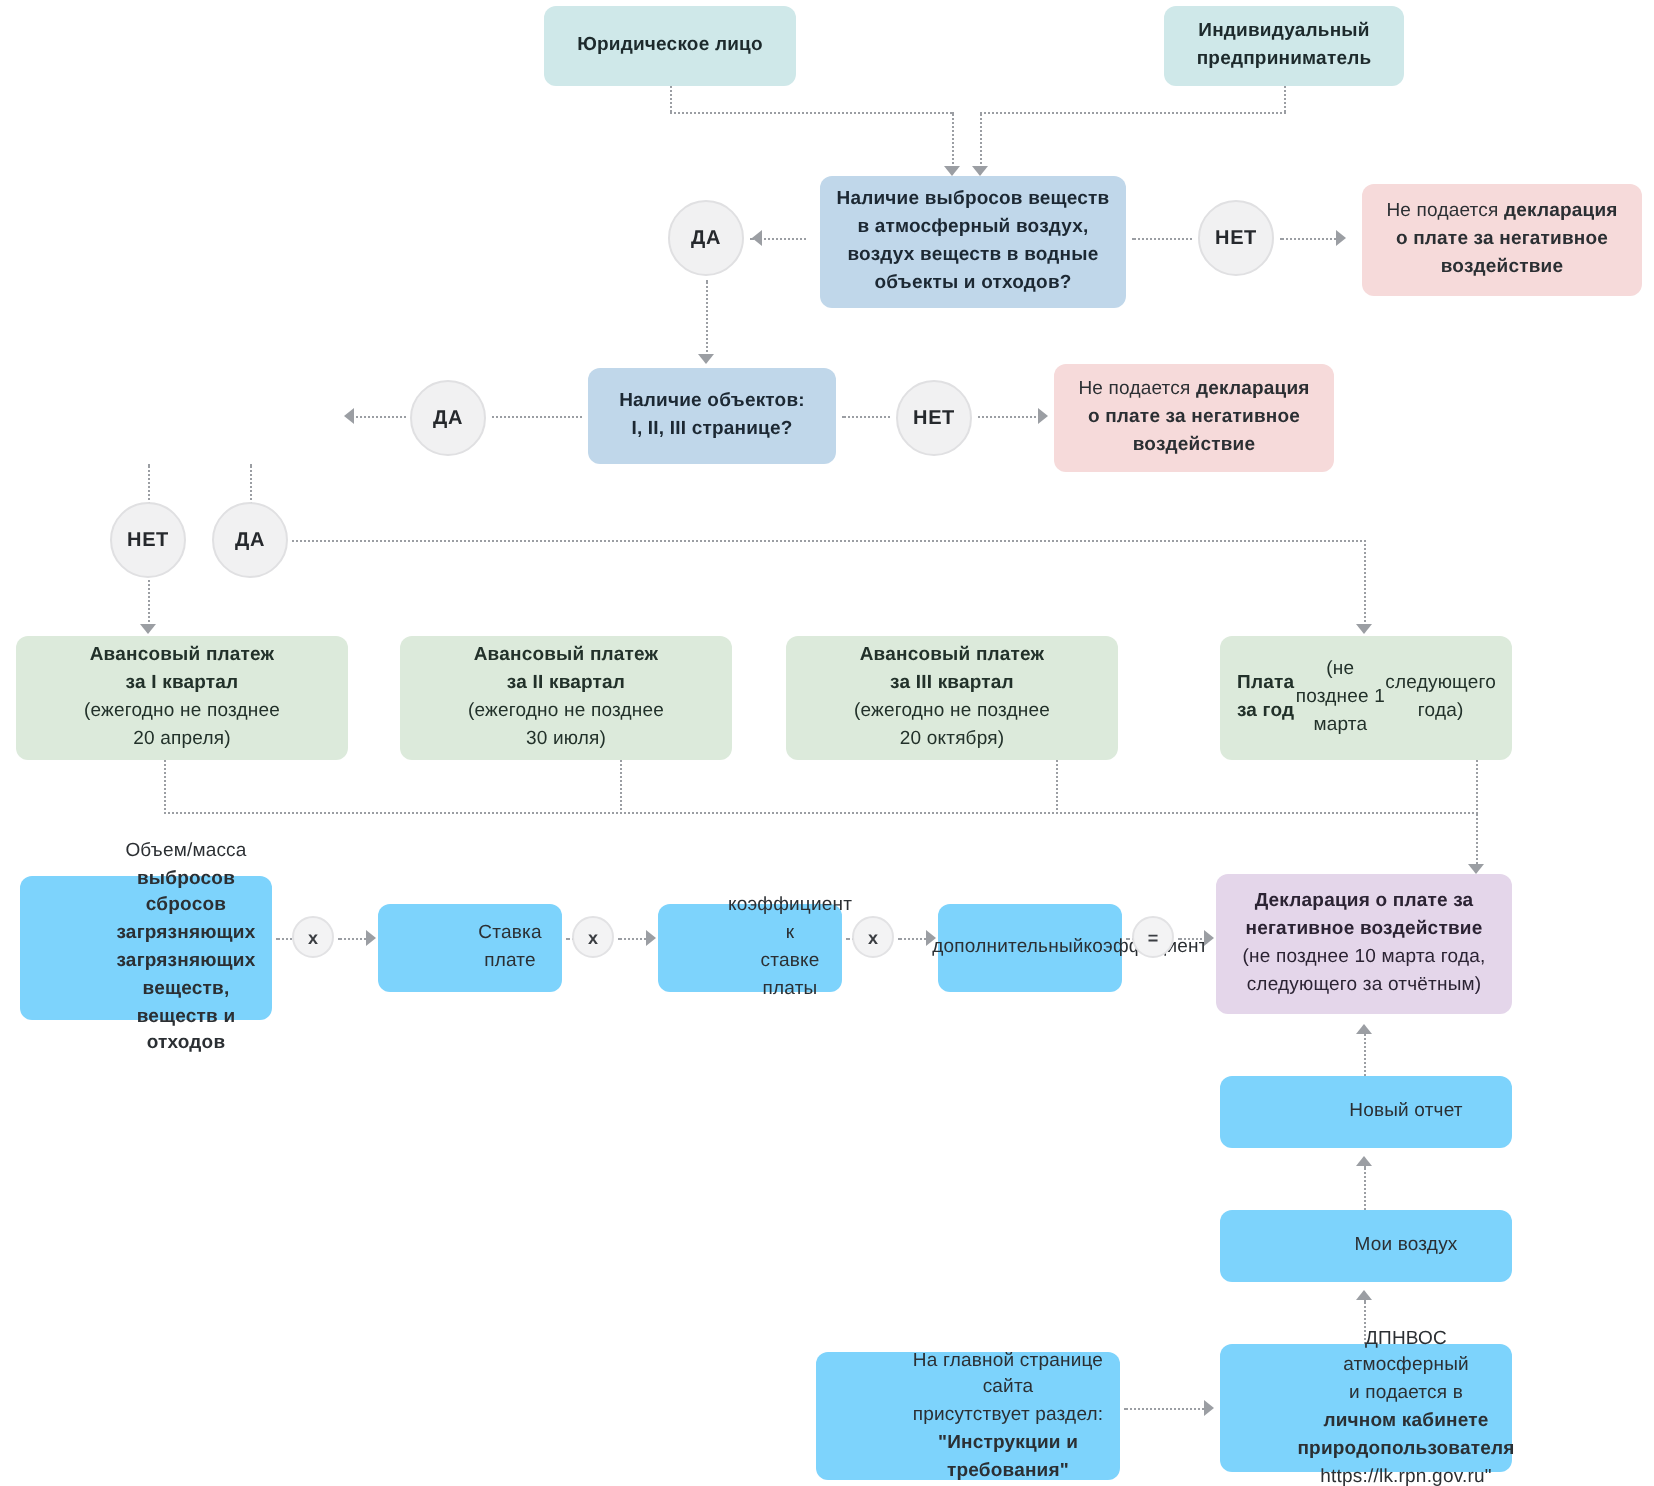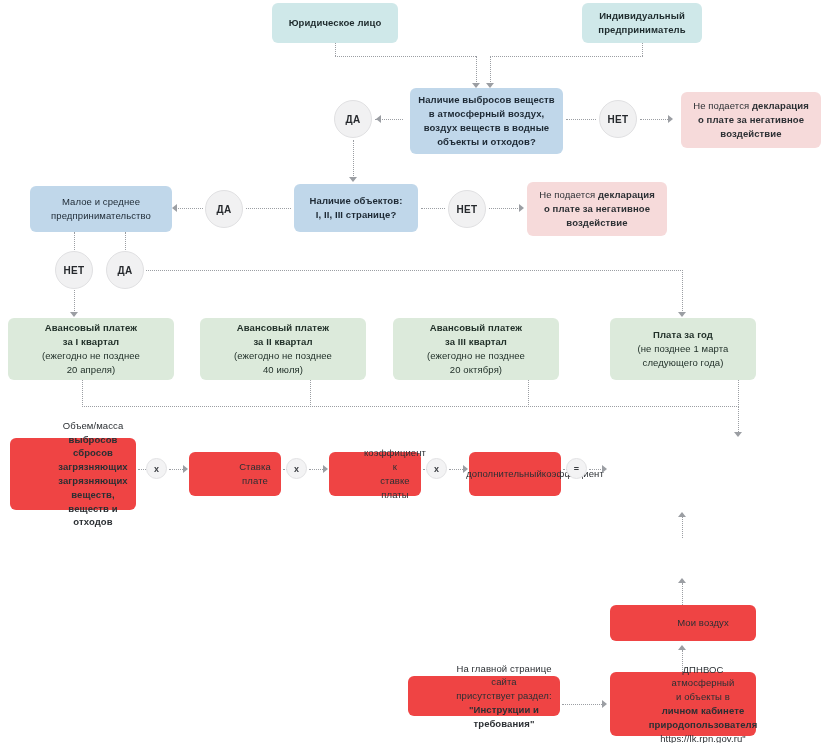--- a/index.html
+++ b/index.html
@@ -26,21 +26,21 @@
     letter-spacing:.1px;
   }
   .node .txt{display:block;width:100%;}
   .b{font-weight:bold;}
 
   
   .teal   {background:#cfe8e9;color:#1d2a2c;font-weight:bold;}
   .blue   {background:#c0d7ea;color:#1c2833;font-weight:bold;}
   .pink   {background:#f6dada;color:#2b2f33;}
   .green  {background:#dceadb;color:#22312a;}
-  .grey   {background:#ef4444;color:#2b2f33;padding-left:48px;}
+  .grey   {background:#7dd3fc;color:#2b2f33;padding-left:48px;}
   .purple {background:#e4d6ea;color:#2b2333;}
 
   
   .circle{
     position:absolute;
     box-sizing:border-box;
     border-radius:50%;
     background:#f1f1f2;
     border:1px solid #e0e0e2;
     display:flex;align-items:center;justify-content:center;
@@ -124,24 +124,20 @@
     <span>I, II, III странице?</span>
   </div>
 
   <div class="circle" style="left:205px;top:190px;width:38px;height:38px;">
     <span>ДА</span>
   </div>
   <div class="hline" style="left:246px;top:208px;width:45px;"></div>
   <div class="hline" style="left:178px;top:208px;width:25px;"></div>
   <div class="arrow left" style="left:172px;top:204px;"></div>
 
-  <div class="node blue" style="left:30px;top:186px;width:142px;height:46px;flex-direction:column;font-weight:normal;">
-    <span>Малое и среднее</span>
-    <span>предпринимательство</span>
-  </div>
 
   <div class="circle" style="left:448px;top:190px;width:38px;height:38px;">
     <span>НЕТ</span>
   </div>
   <div class="hline" style="left:421px;top:208px;width:24px;"></div>
   <div class="hline" style="left:489px;top:208px;width:31px;"></div>
   <div class="arrow right" style="left:519px;top:204px;"></div>
 
   <div class="node pink" style="left:527px;top:182px;width:140px;height:54px;flex-direction:column;">
     <span><span>Не подается </span><span class="b">декларация</span></span>
@@ -170,31 +166,31 @@
     <span class="b">Авансовый платеж</span>
     <span class="b">за I квартал</span>
     <span>(ежегодно не позднее</span>
     <span>20 апреля)</span>
   </div>
 
   <div class="node green" style="left:200px;top:318px;width:166px;height:62px;flex-direction:column;">
     <span class="b">Авансовый платеж</span>
     <span class="b">за II квартал</span>
     <span>(ежегодно не позднее</span>
-    <span>40 июля)</span>
+    <span>30 июля)</span>
   </div>
 
   <div class="node green" style="left:393px;top:318px;width:166px;height:62px;flex-direction:column;">
     <span class="b">Авансовый платеж</span>
     <span class="b">за III квартал</span>
     <span>(ежегодно не позднее</span>
     <span>20 октября)</span>
   </div>
 
-  <div class="node green" style="left:610px;top:318px;width:146px;height:62px;flex-direction:column;">
+  <div class="node green" style="left:610px;top:318px;width:146px;height:62px;flex-direction:row;">
     <span class="b">Плата за год</span>
     <span>(не позднее 1 марта</span>
     <span>следующего года)</span>
   </div>
 
   <div class="vline" style="left:82px;top:380px;height:27px;"></div>
   <div class="vline" style="left:310px;top:380px;height:27px;"></div>
   <div class="vline" style="left:528px;top:380px;height:27px;"></div>
   <div class="vline" style="left:738px;top:380px;height:27px;"></div>
   <div class="hline" style="left:82px;top:406px;width:657px;"></div>
@@ -243,44 +239,53 @@
     <span>коэффициент</span>
   </div>
 
   <div class="hline" style="left:563px;top:469px;width:8px;"></div>
   <div class="op" style="left:566px;top:458px;">
     <span>=</span>
   </div>
   <div class="hline" style="left:589px;top:469px;width:16px;"></div>
   <div class="arrow right" style="left:602px;top:465px;"></div>
 
+  <div class="node purple" style="left:608px;top:437px;width:148px;height:70px;flex-direction:column;">
+    <span class="b">Декларация о плате за</span>
+    <span class="b">негативное воздействие</span>
+    <span>(не позднее 10 марта года,</span>
+    <span>следующего за отчётным)</span>
+  </div>
 
   <div class="arrow up" style="left:678px;top:512px;"></div>
   <div class="vline" style="left:682px;top:517px;height:21px;"></div>
 
+  <div class="node grey" style="left:610px;top:538px;width:146px;height:36px;">
+    <span class="txt">Новый отчет</span>
+  </div>
 
   <div class="arrow up" style="left:678px;top:578px;"></div>
   <div class="vline" style="left:682px;top:583px;height:22px;"></div>
 
   <div class="node grey" style="left:610px;top:605px;width:146px;height:36px;">
     <span class="txt">Мои воздух</span>
   </div>
 
   <div class="arrow up" style="left:678px;top:645px;"></div>
   <div class="vline" style="left:682px;top:650px;height:22px;"></div>
 
-  <div class="node grey" style="left:408px;top:676px;width:152px;height:40px;flex-direction:column;">
+  <div class="node grey" style="left:408px;top:676px;width:152px;height:64px;flex-direction:column;">
     <span>На главной странице сайта</span>
     <span>присутствует раздел:</span>
     <span class="b">"Инструкции и требования"</span>
   </div>
 
   <div class="hline" style="left:562px;top:704px;width:42px;"></div>
   <div class="arrow right" style="left:602px;top:700px;"></div>
 
   <div class="node grey" style="left:610px;top:672px;width:146px;height:64px;flex-direction:column;">
     <span>ДПНВОС атмосферный</span>
-    <span><span>и объекты в </span><span class="b">личном кабинете</span></span>
+    <span><span>и подается в </span><span class="b">личном кабинете</span></span>
     <span class="b">природопользователя</span>
     <span>https://lk.rpn.gov.ru"</span>
   </div>
 
 </div>
 
 </body></html>

